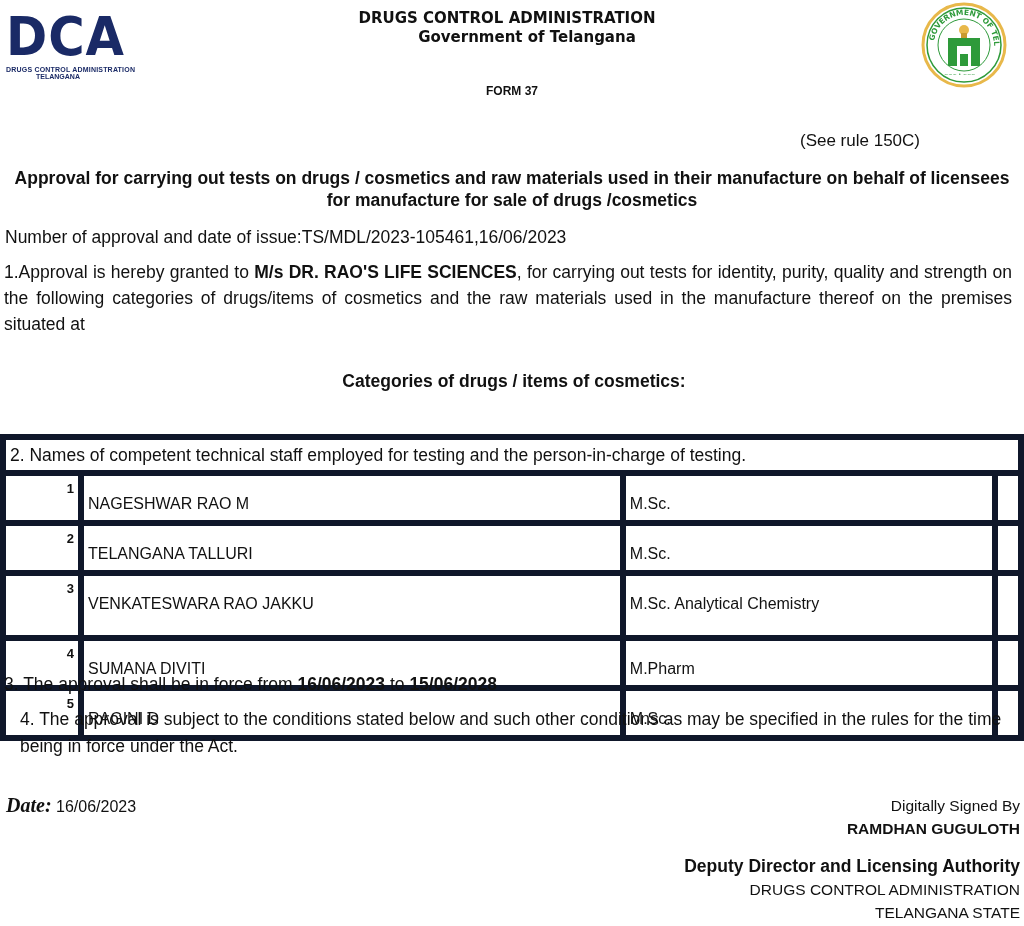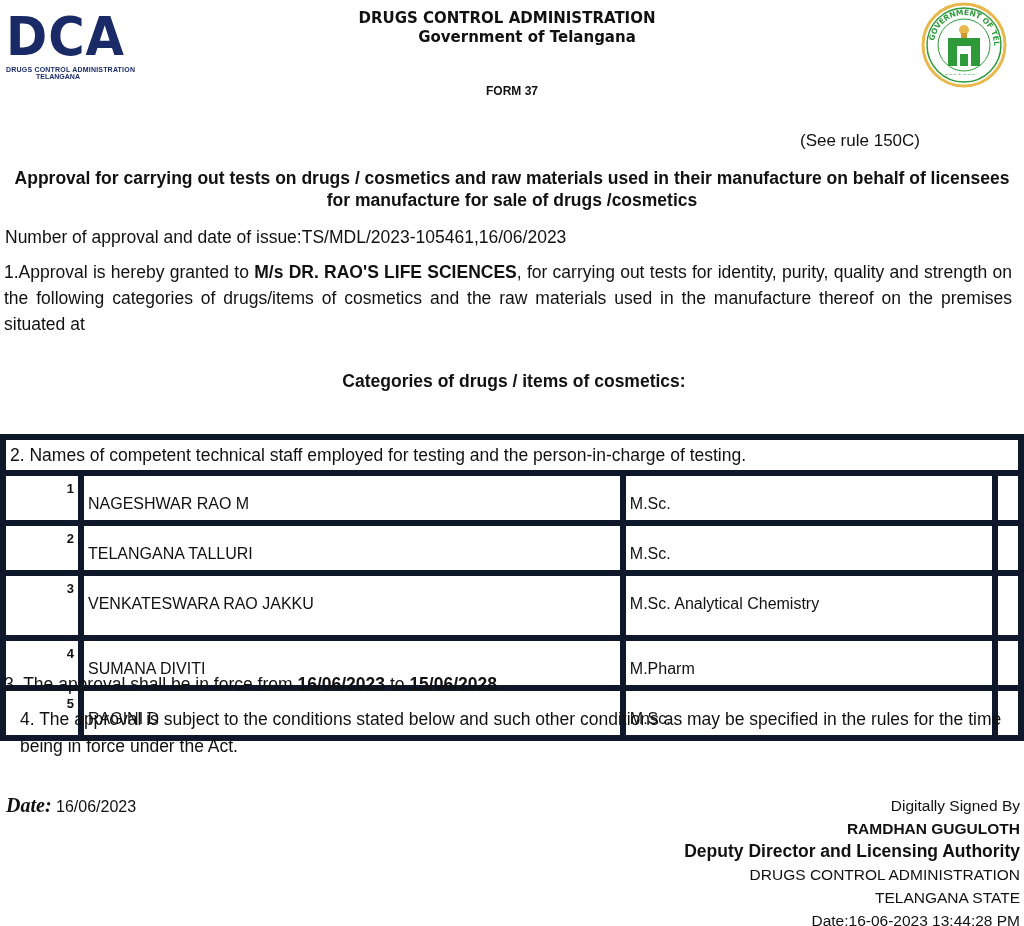--- a/index.html
+++ b/index.html
@@ -29,21 +29,21 @@
   .staff-table td.cell { font-size: 16px; padding-top: 18px; line-height: 19px; }
   .staff-table tr.row td { height: 26px; }
   .staff-table tr.row.tall td { height: 41px; }
   .para3 { left: 4px; top: 674px; font-size: 17.5px; white-space: nowrap; }
   .para4 { left: 20px; top: 706px; width: 1016px; font-size: 17.5px; line-height: 27px; }
   .date-block { left: 6px; top: 794px; white-space: nowrap; }
   .date-label { font-family: "Liberation Serif", serif; font-style: italic; font-weight: bold; font-size: 20px; }
   .date-val { font-size: 16px; }
   .sign-block { right: 4px; top: 794px; text-align: right; font-size: 15.5px; line-height: 23px; }
   .sign-block .bold { font-weight: bold; }
-  .sign-block .big { font-weight: bold; font-size: 17.5px; }
+  .sign-block .big { font-weight: bold; font-size: 17.5px; margin-top: 15px; }
 </style>
 </head>
 <body>
 
 <div class="abs logo-dca">
   <div class="letters">DCA</div>
   <div class="sub1">DRUGS CONTROL ADMINISTRATION</div>
   <div class="sub2">TELANGANA</div>
 </div>
 

